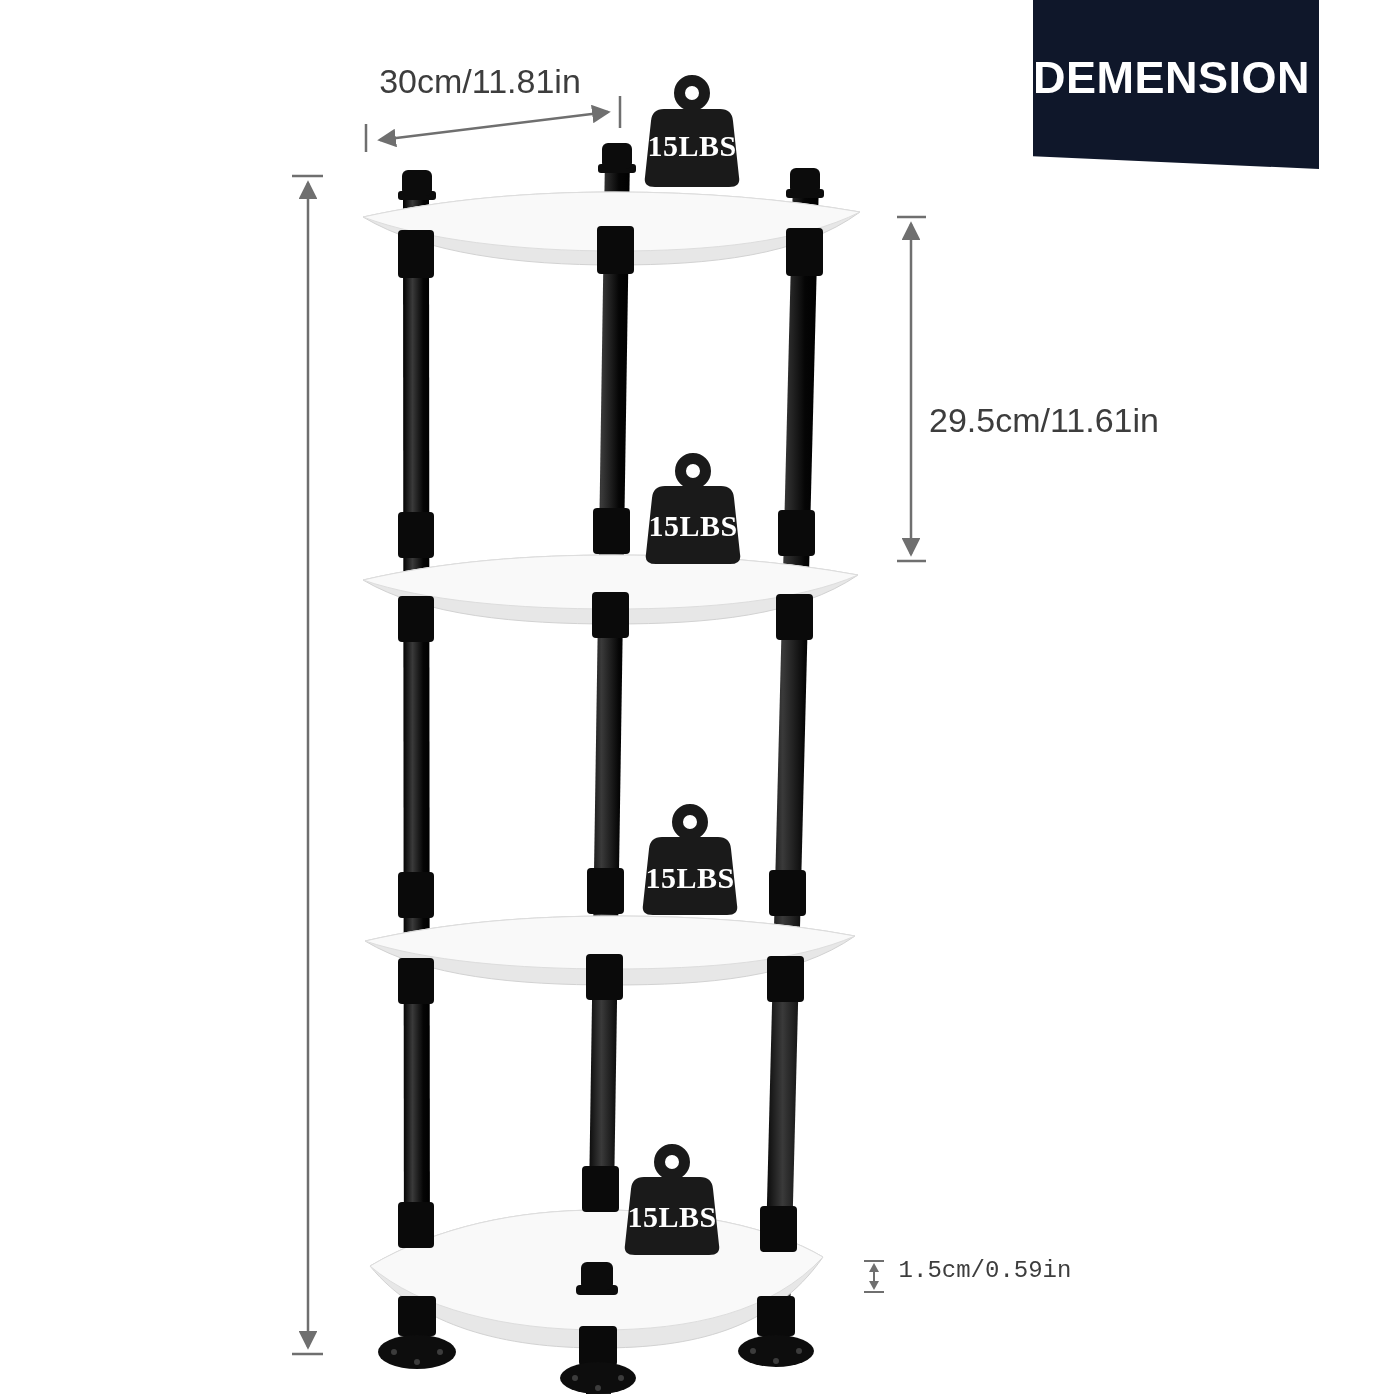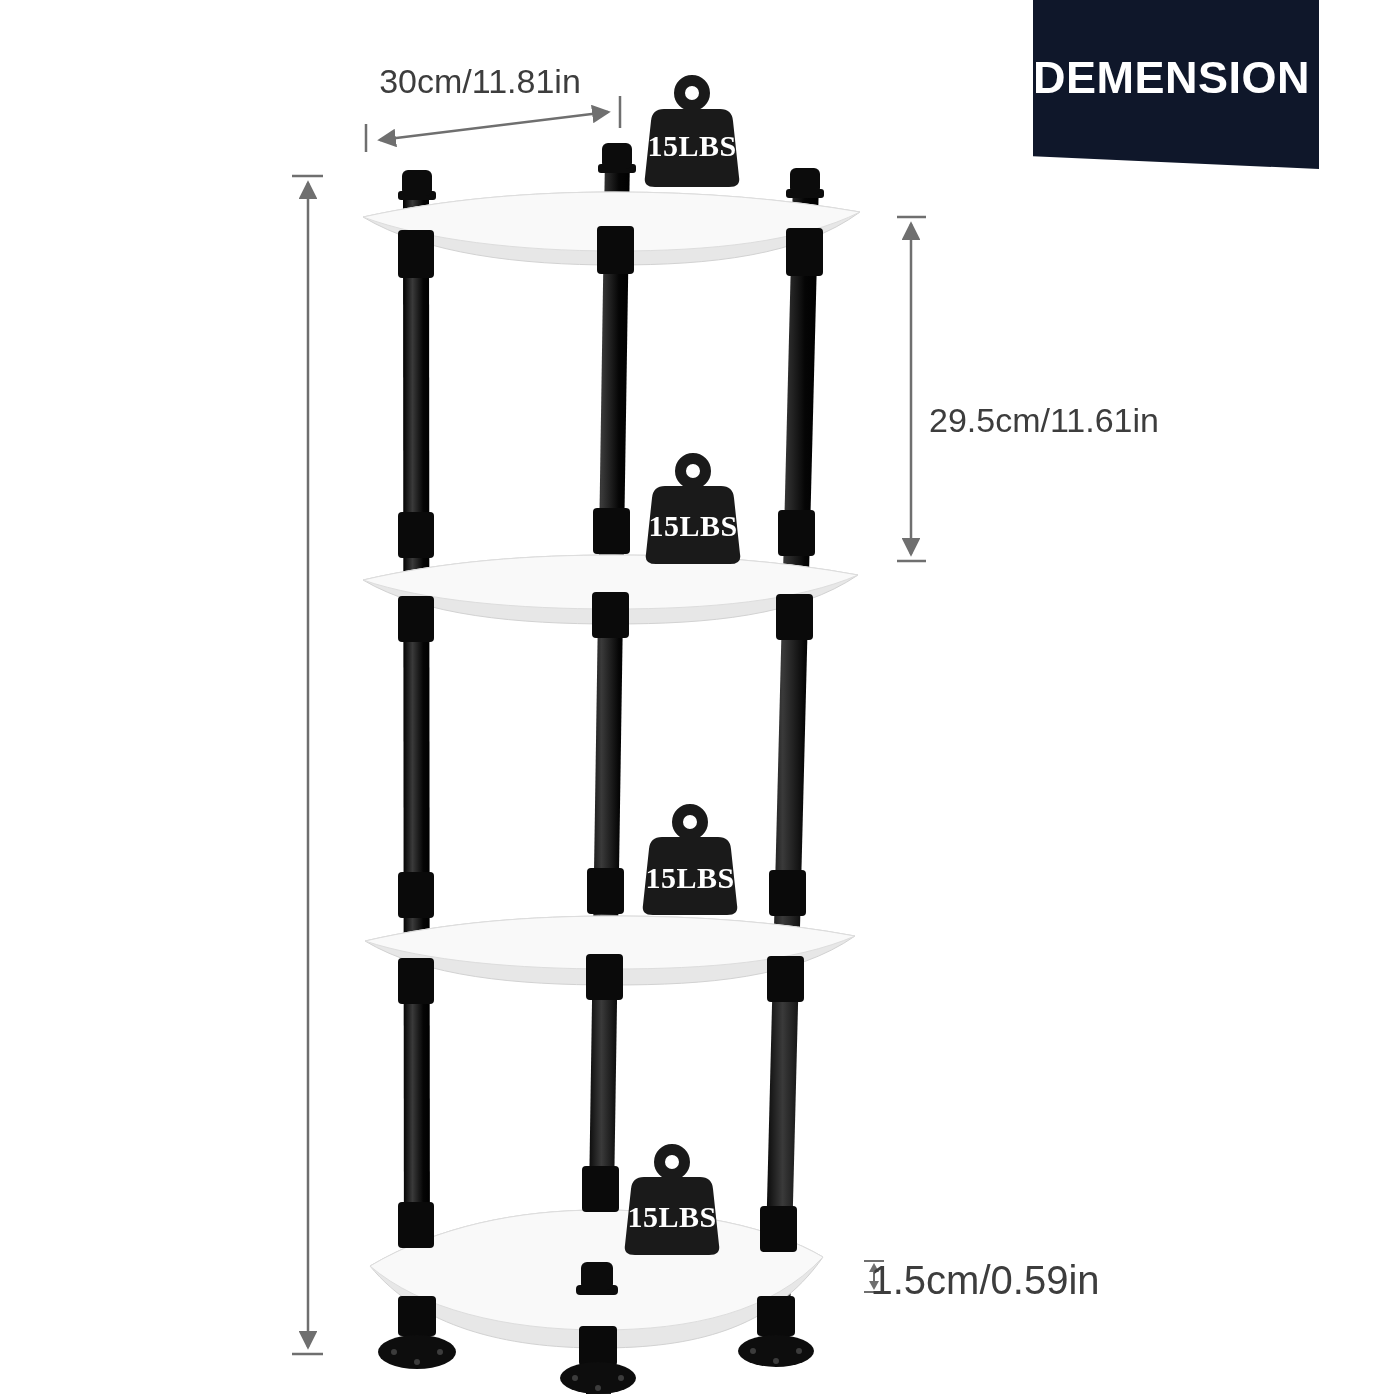--- a/index.html
+++ b/index.html
@@ -13,21 +13,21 @@
   .canvas svg{position:absolute;left:0;top:0;}
   .dim-label{
     position:absolute;
     color:#3d3d3d;
     font-size:34px;
     letter-spacing:0px;
     text-align:center;
     white-space:nowrap;
     line-height:1.1;
   }
-  .dim-label.small{font-size:40px;}
+  .dim-label.small{font-size:24px;font-family:Liberation Mono, monospace;}
   .weight-label{
     position:absolute;
     width:110px;
     color:#ffffff;
     font-size:30px;
     font-weight:bold;
     letter-spacing:0.5px;
     text-align:center;
     line-height:34px;
     white-space:nowrap;

